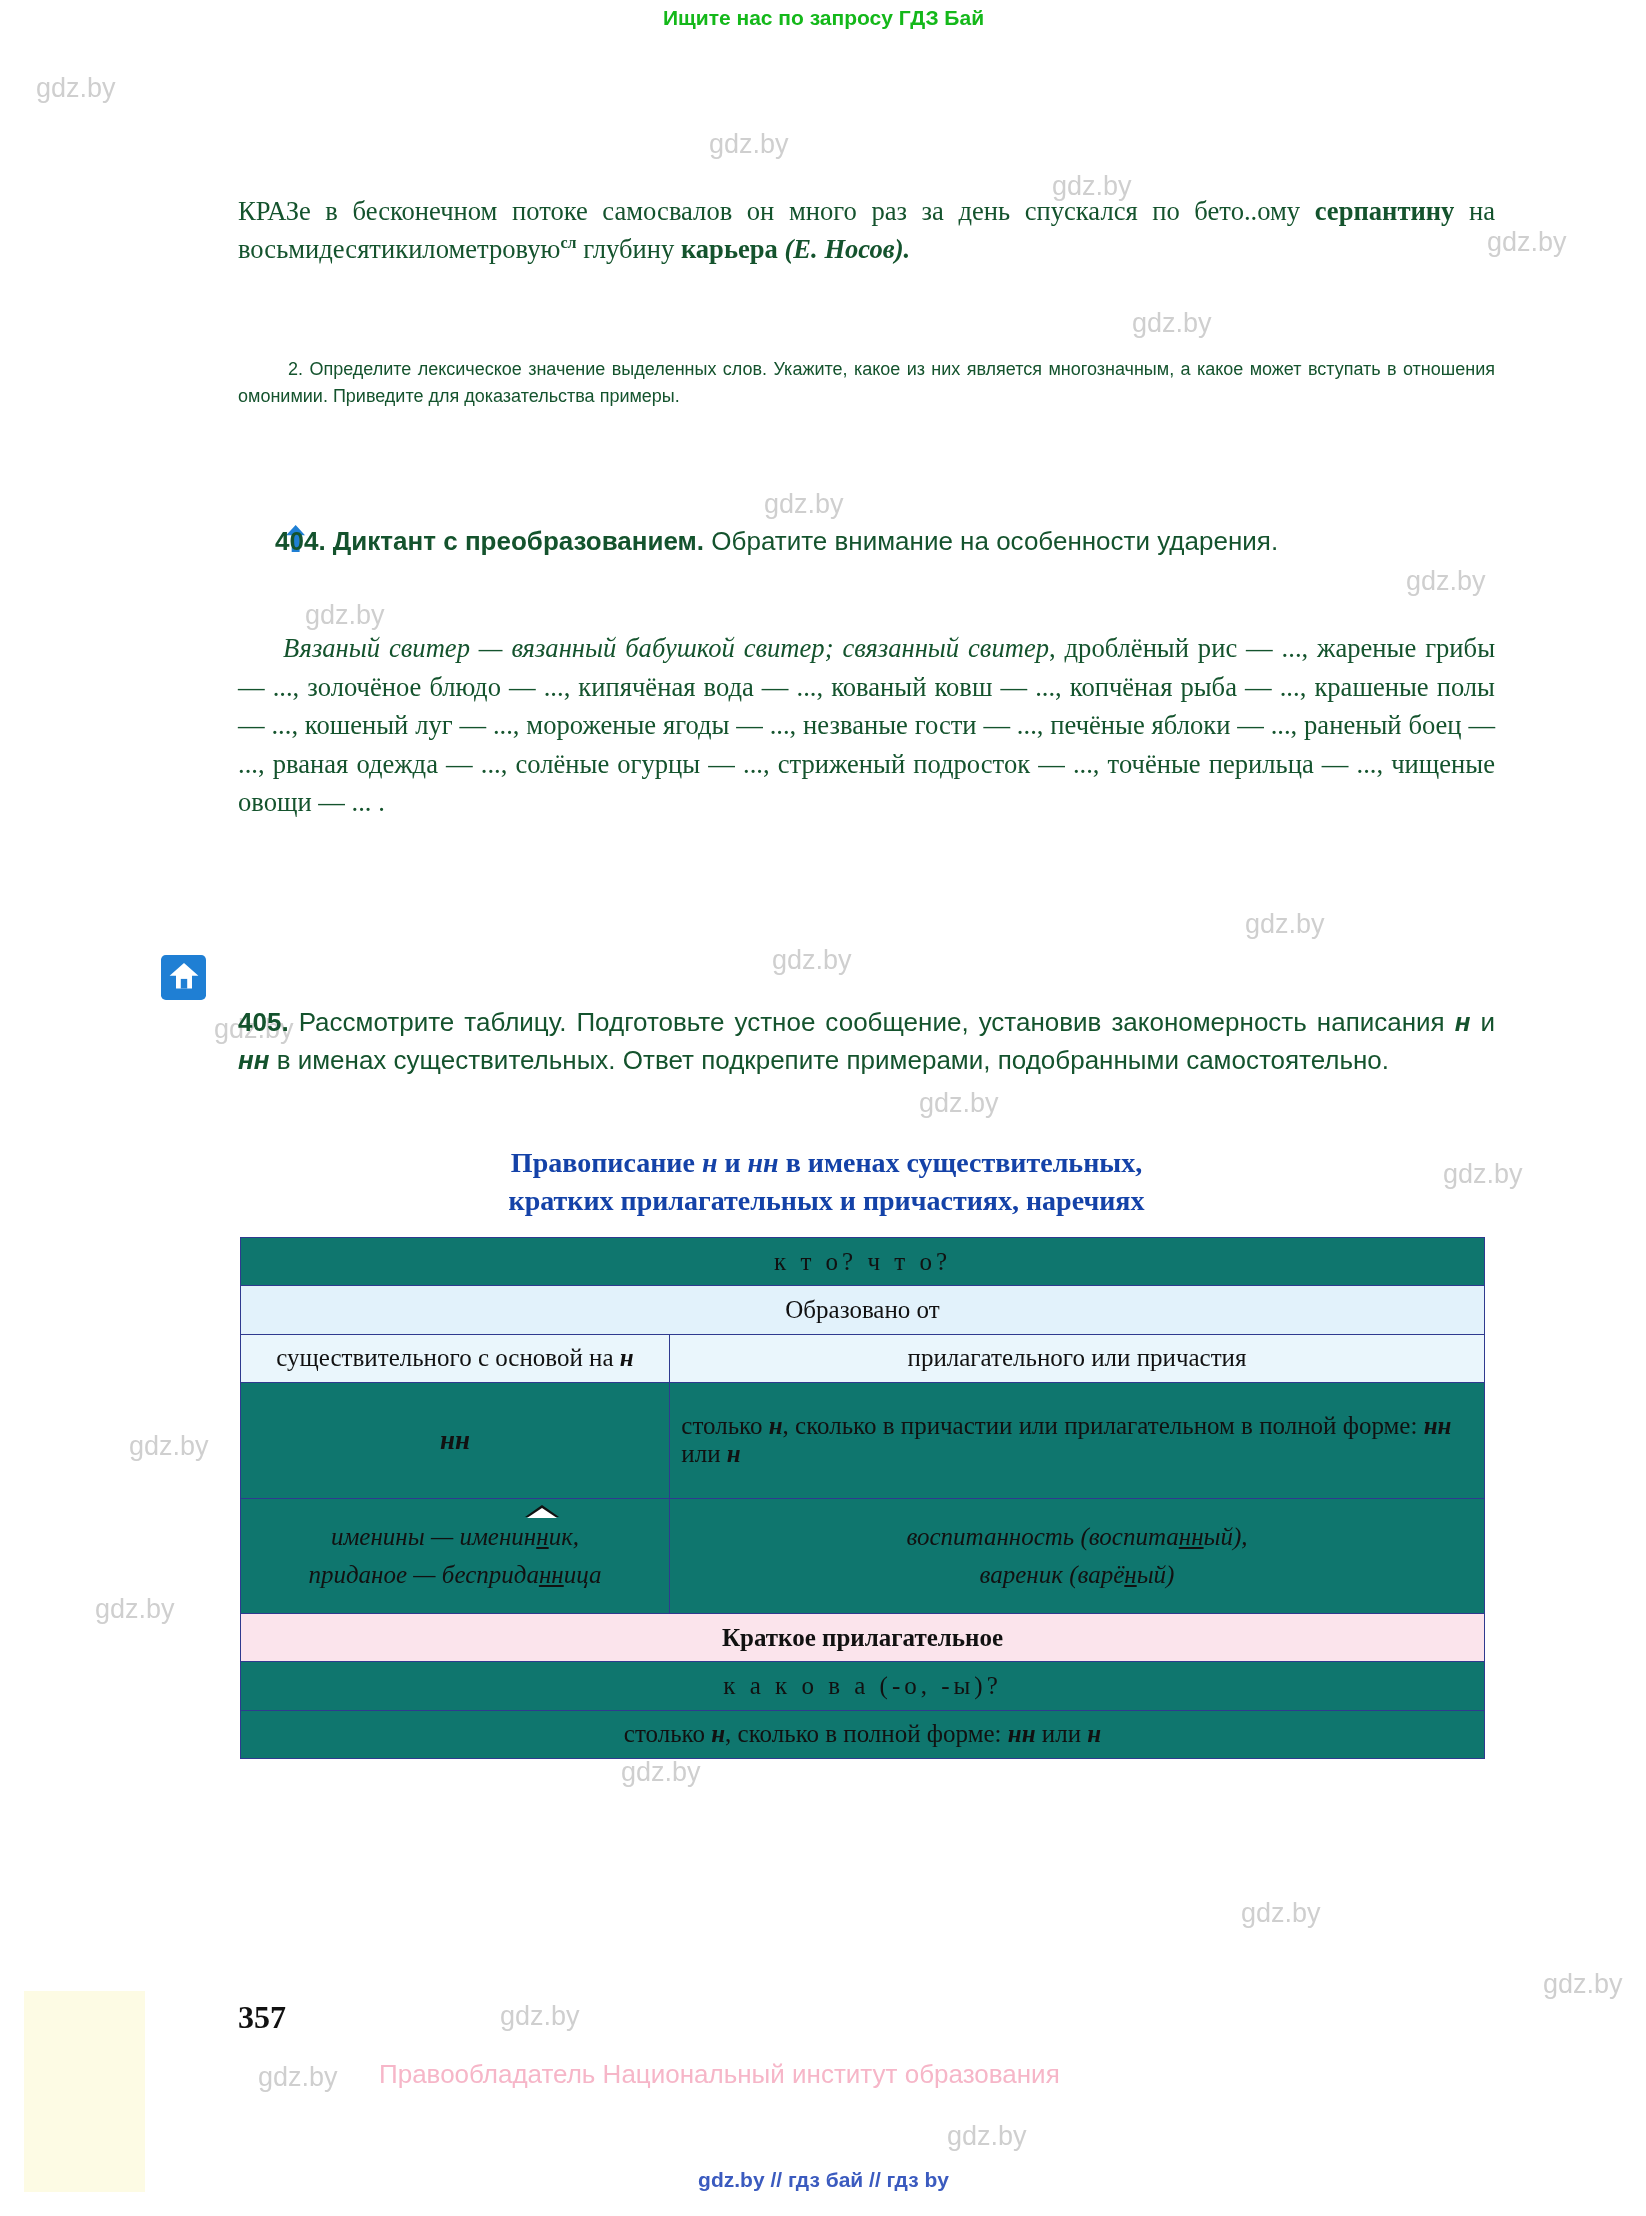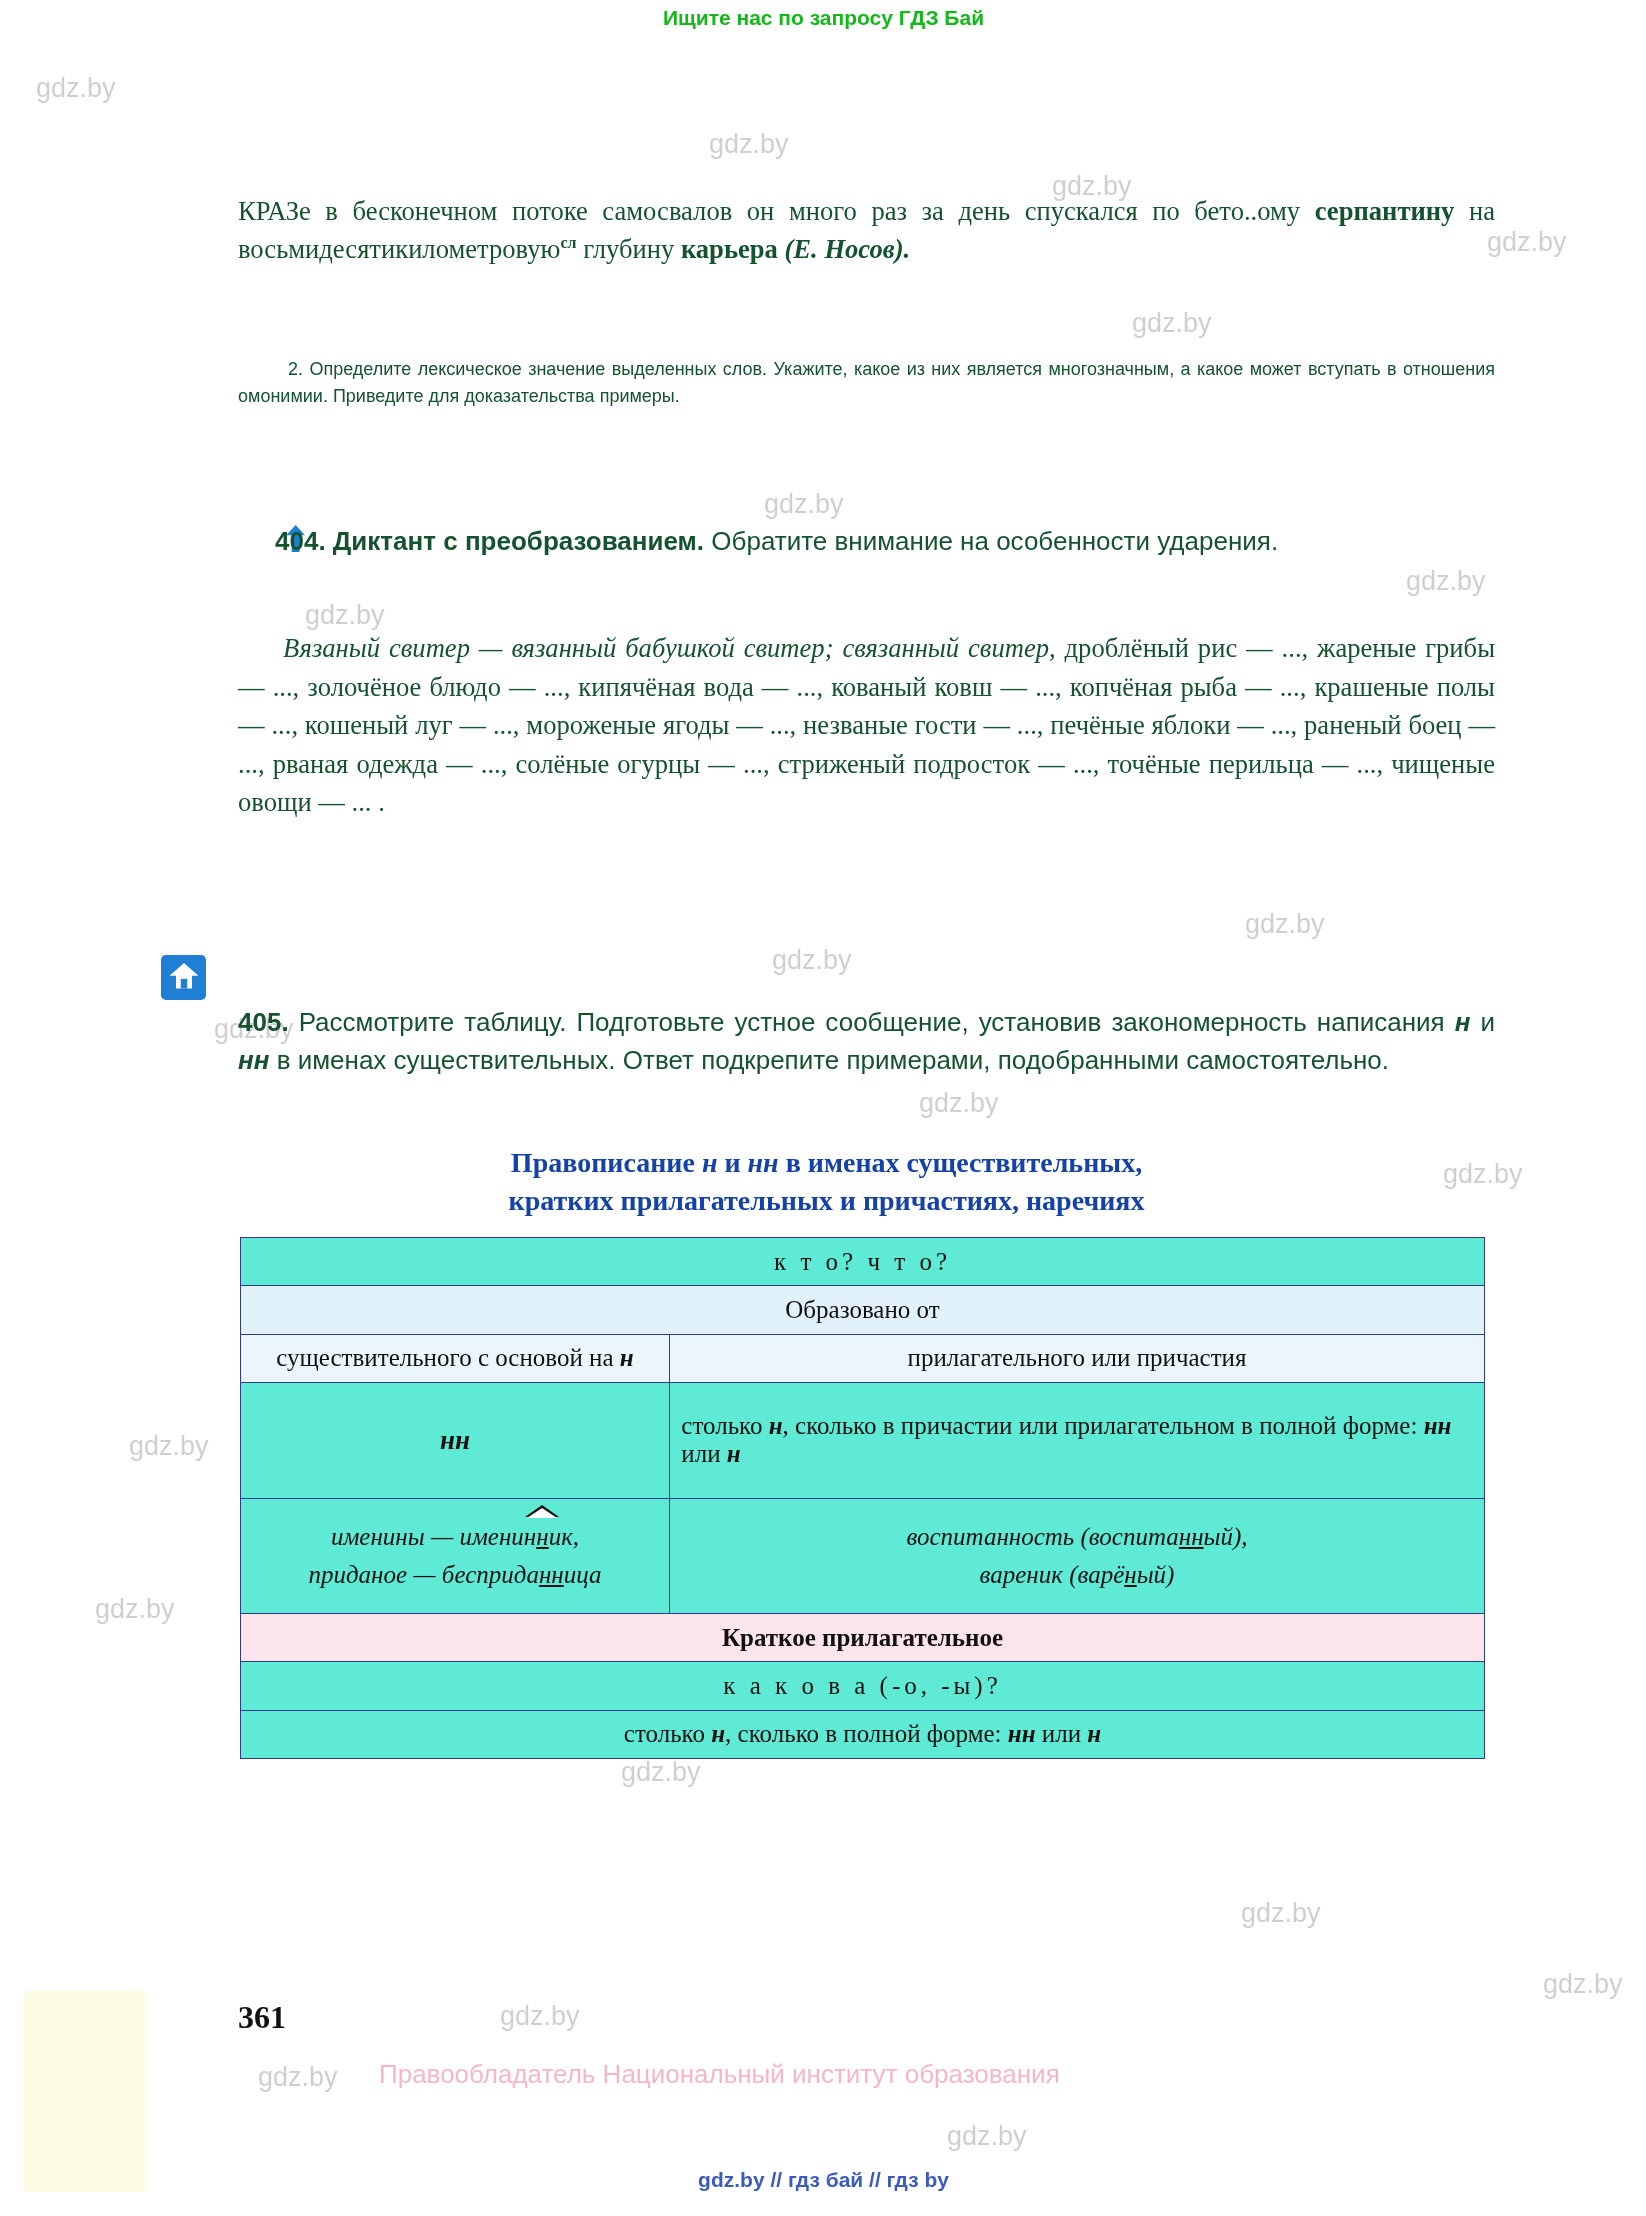--- a/index.html
+++ b/index.html
@@ -178,21 +178,21 @@
     padding: 9.7px 11.3px;
     font-family: "Liberation Serif", serif;
     font-size: 25px;
     text-align: center;
     vertical-align: middle;
     color: #111;
   }
   .hdr-pink { background: #fbe4ec; font-weight: bold; font-size: 26px; }
   .hdr-blue { background: #e2f2fb; font-size: 26px; }
   .sub-blue { background: #eaf6fc; font-size: 25px; }
-  .cell-plain { background: #5eead4; }
+  .cell-plain { background: #0f766e; }
   .tall { height: 95px; }
   .spaced { letter-spacing: 4px; }
   .exline { font-style: italic; font-size: 26px; line-height: 1.5; }
   .u { text-decoration: underline; }
   .roof {
     position: relative;
     display: inline-block;
   }
   .roof::before {
     content: "";
@@ -346,20 +346,20 @@
       </tr>
       <tr>
         <td class="cell-plain spaced" colspan="2">к а к о в а (-о, -ы)?</td>
       </tr>
       <tr>
         <td class="cell-plain" colspan="2"><span>столько </span><span class="bi">н</span><span>, сколько в полной форме: </span><span class="bi">нн</span><span> или </span><span class="bi">н</span></td>
       </tr>
     </tbody>
   </table>
 
-  <div class="page-num">361</div>
+  <div class="page-num">357</div>
 
   <div class="copyright">Правообладатель Национальный институт образования</div>
 
   <div class="bottom-strip">gdz.by  //  гдз бай  //  гдз by</div>
 
 </div>
 
 
 </body></html>

